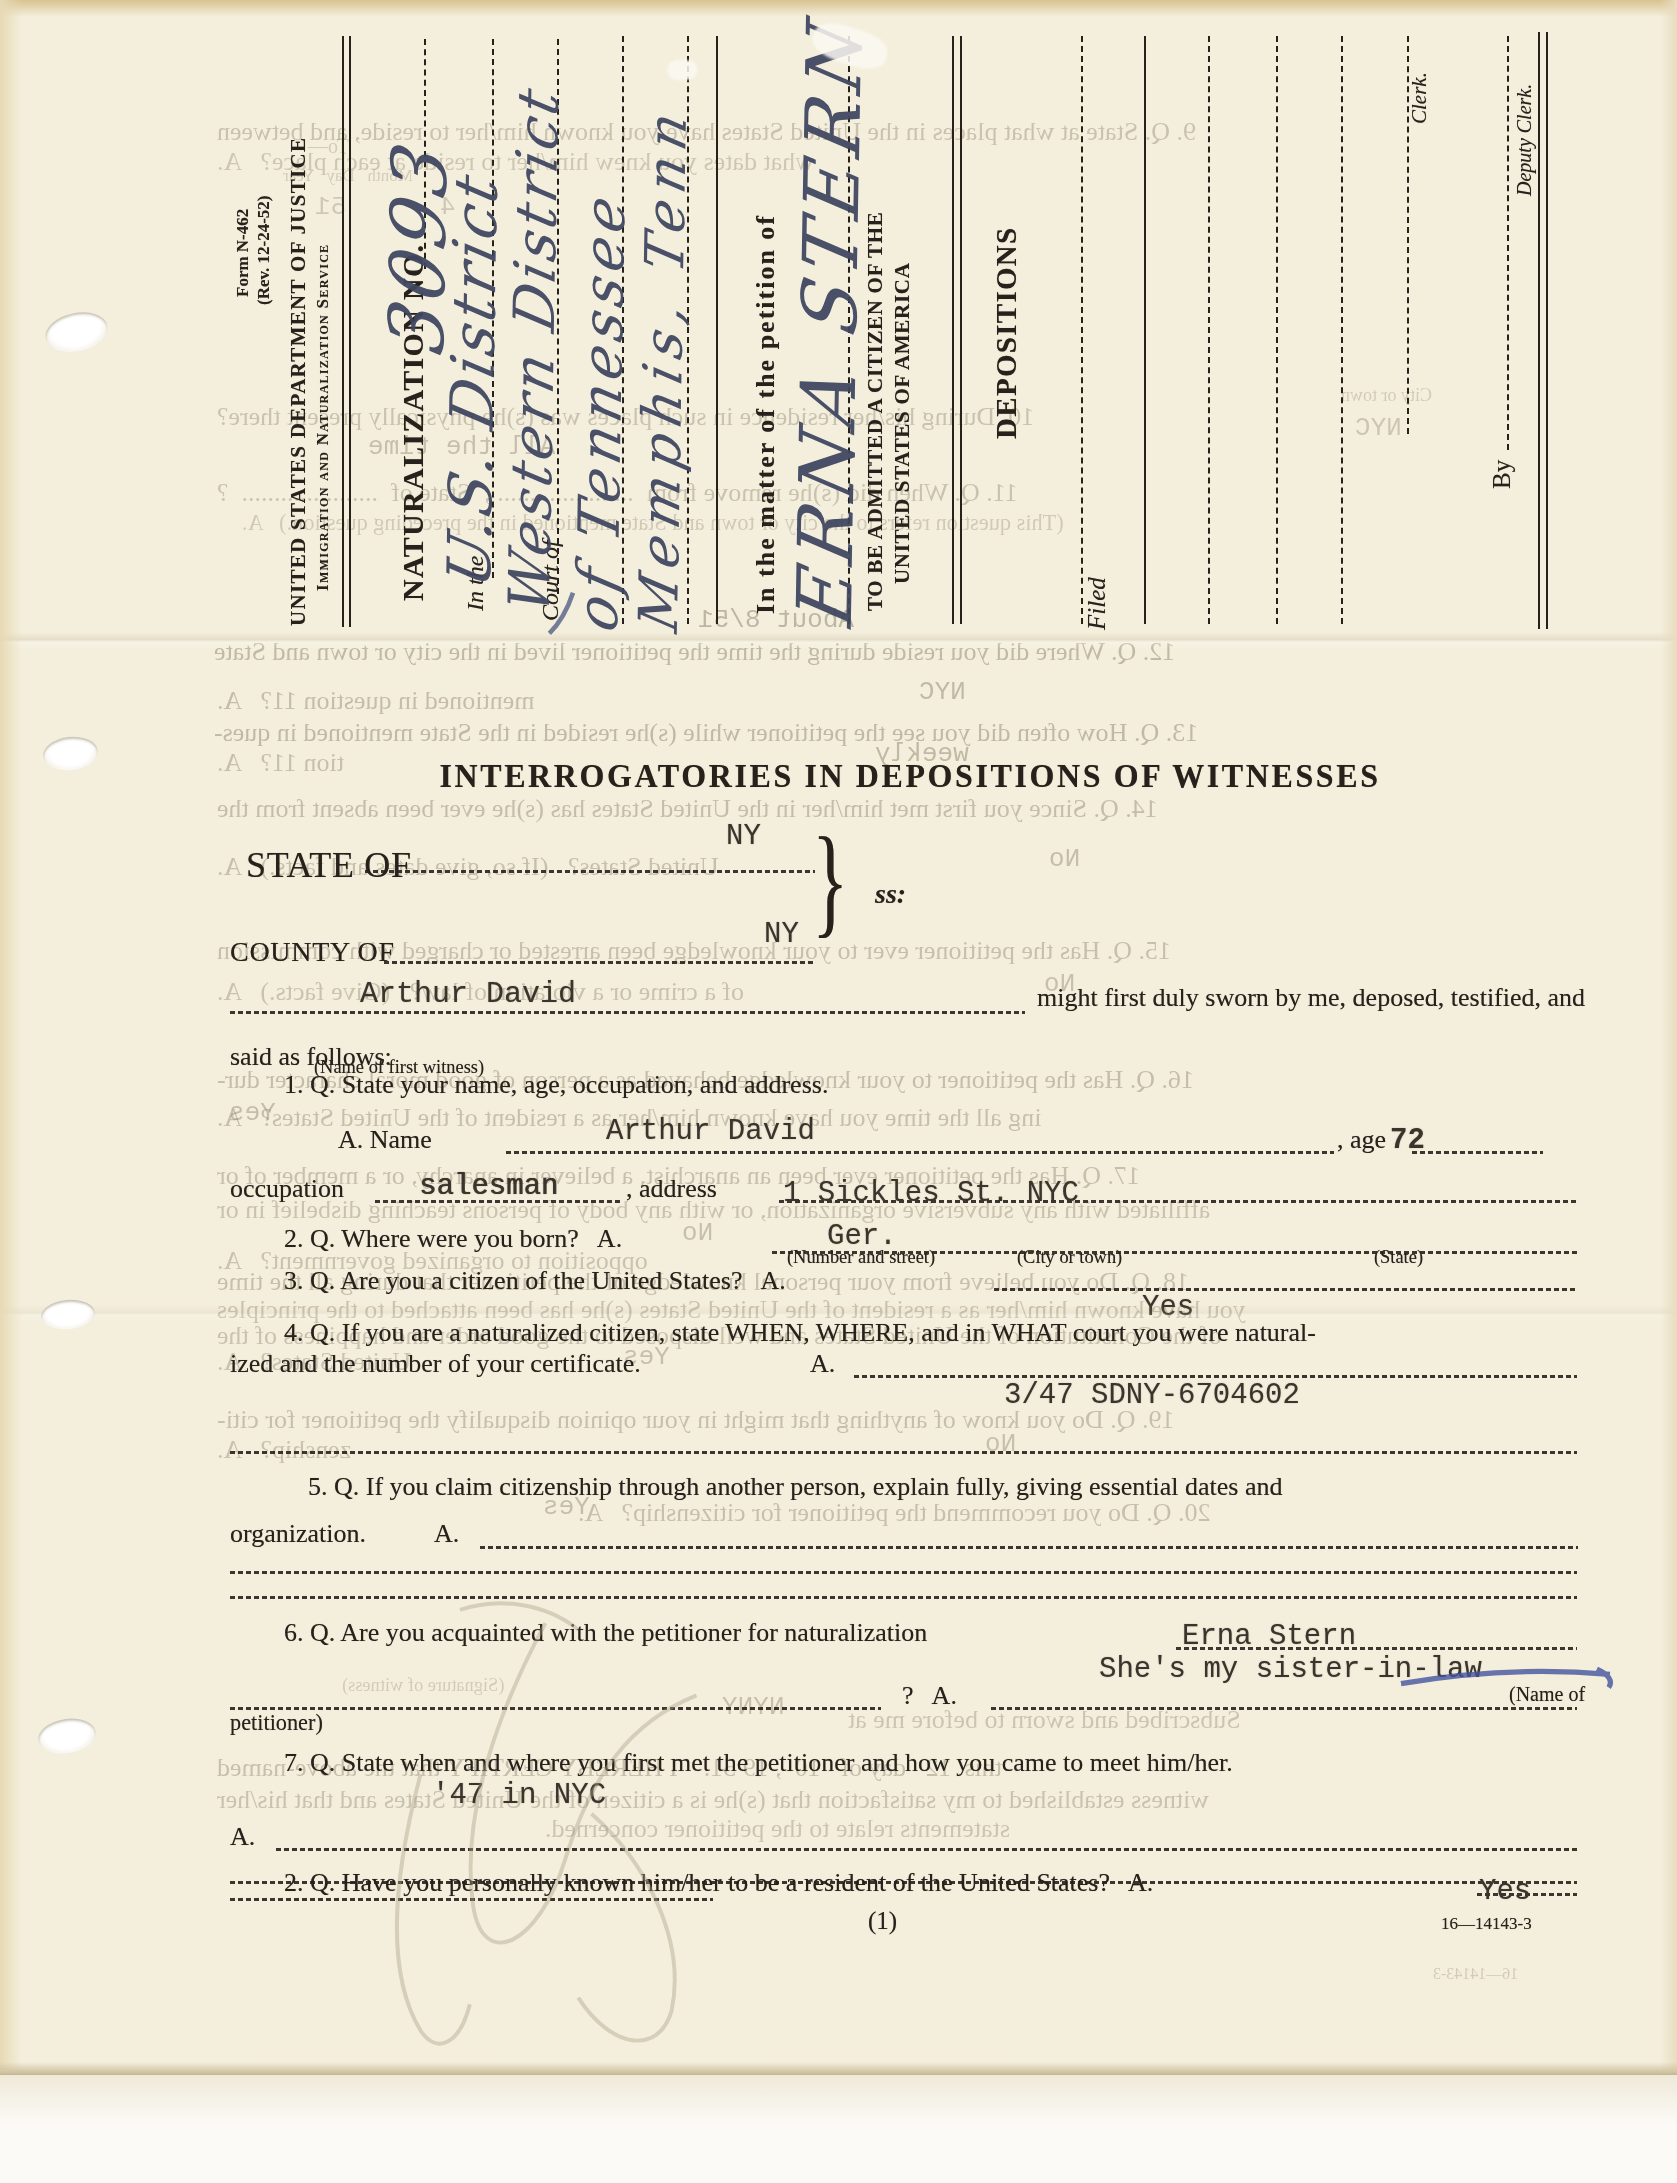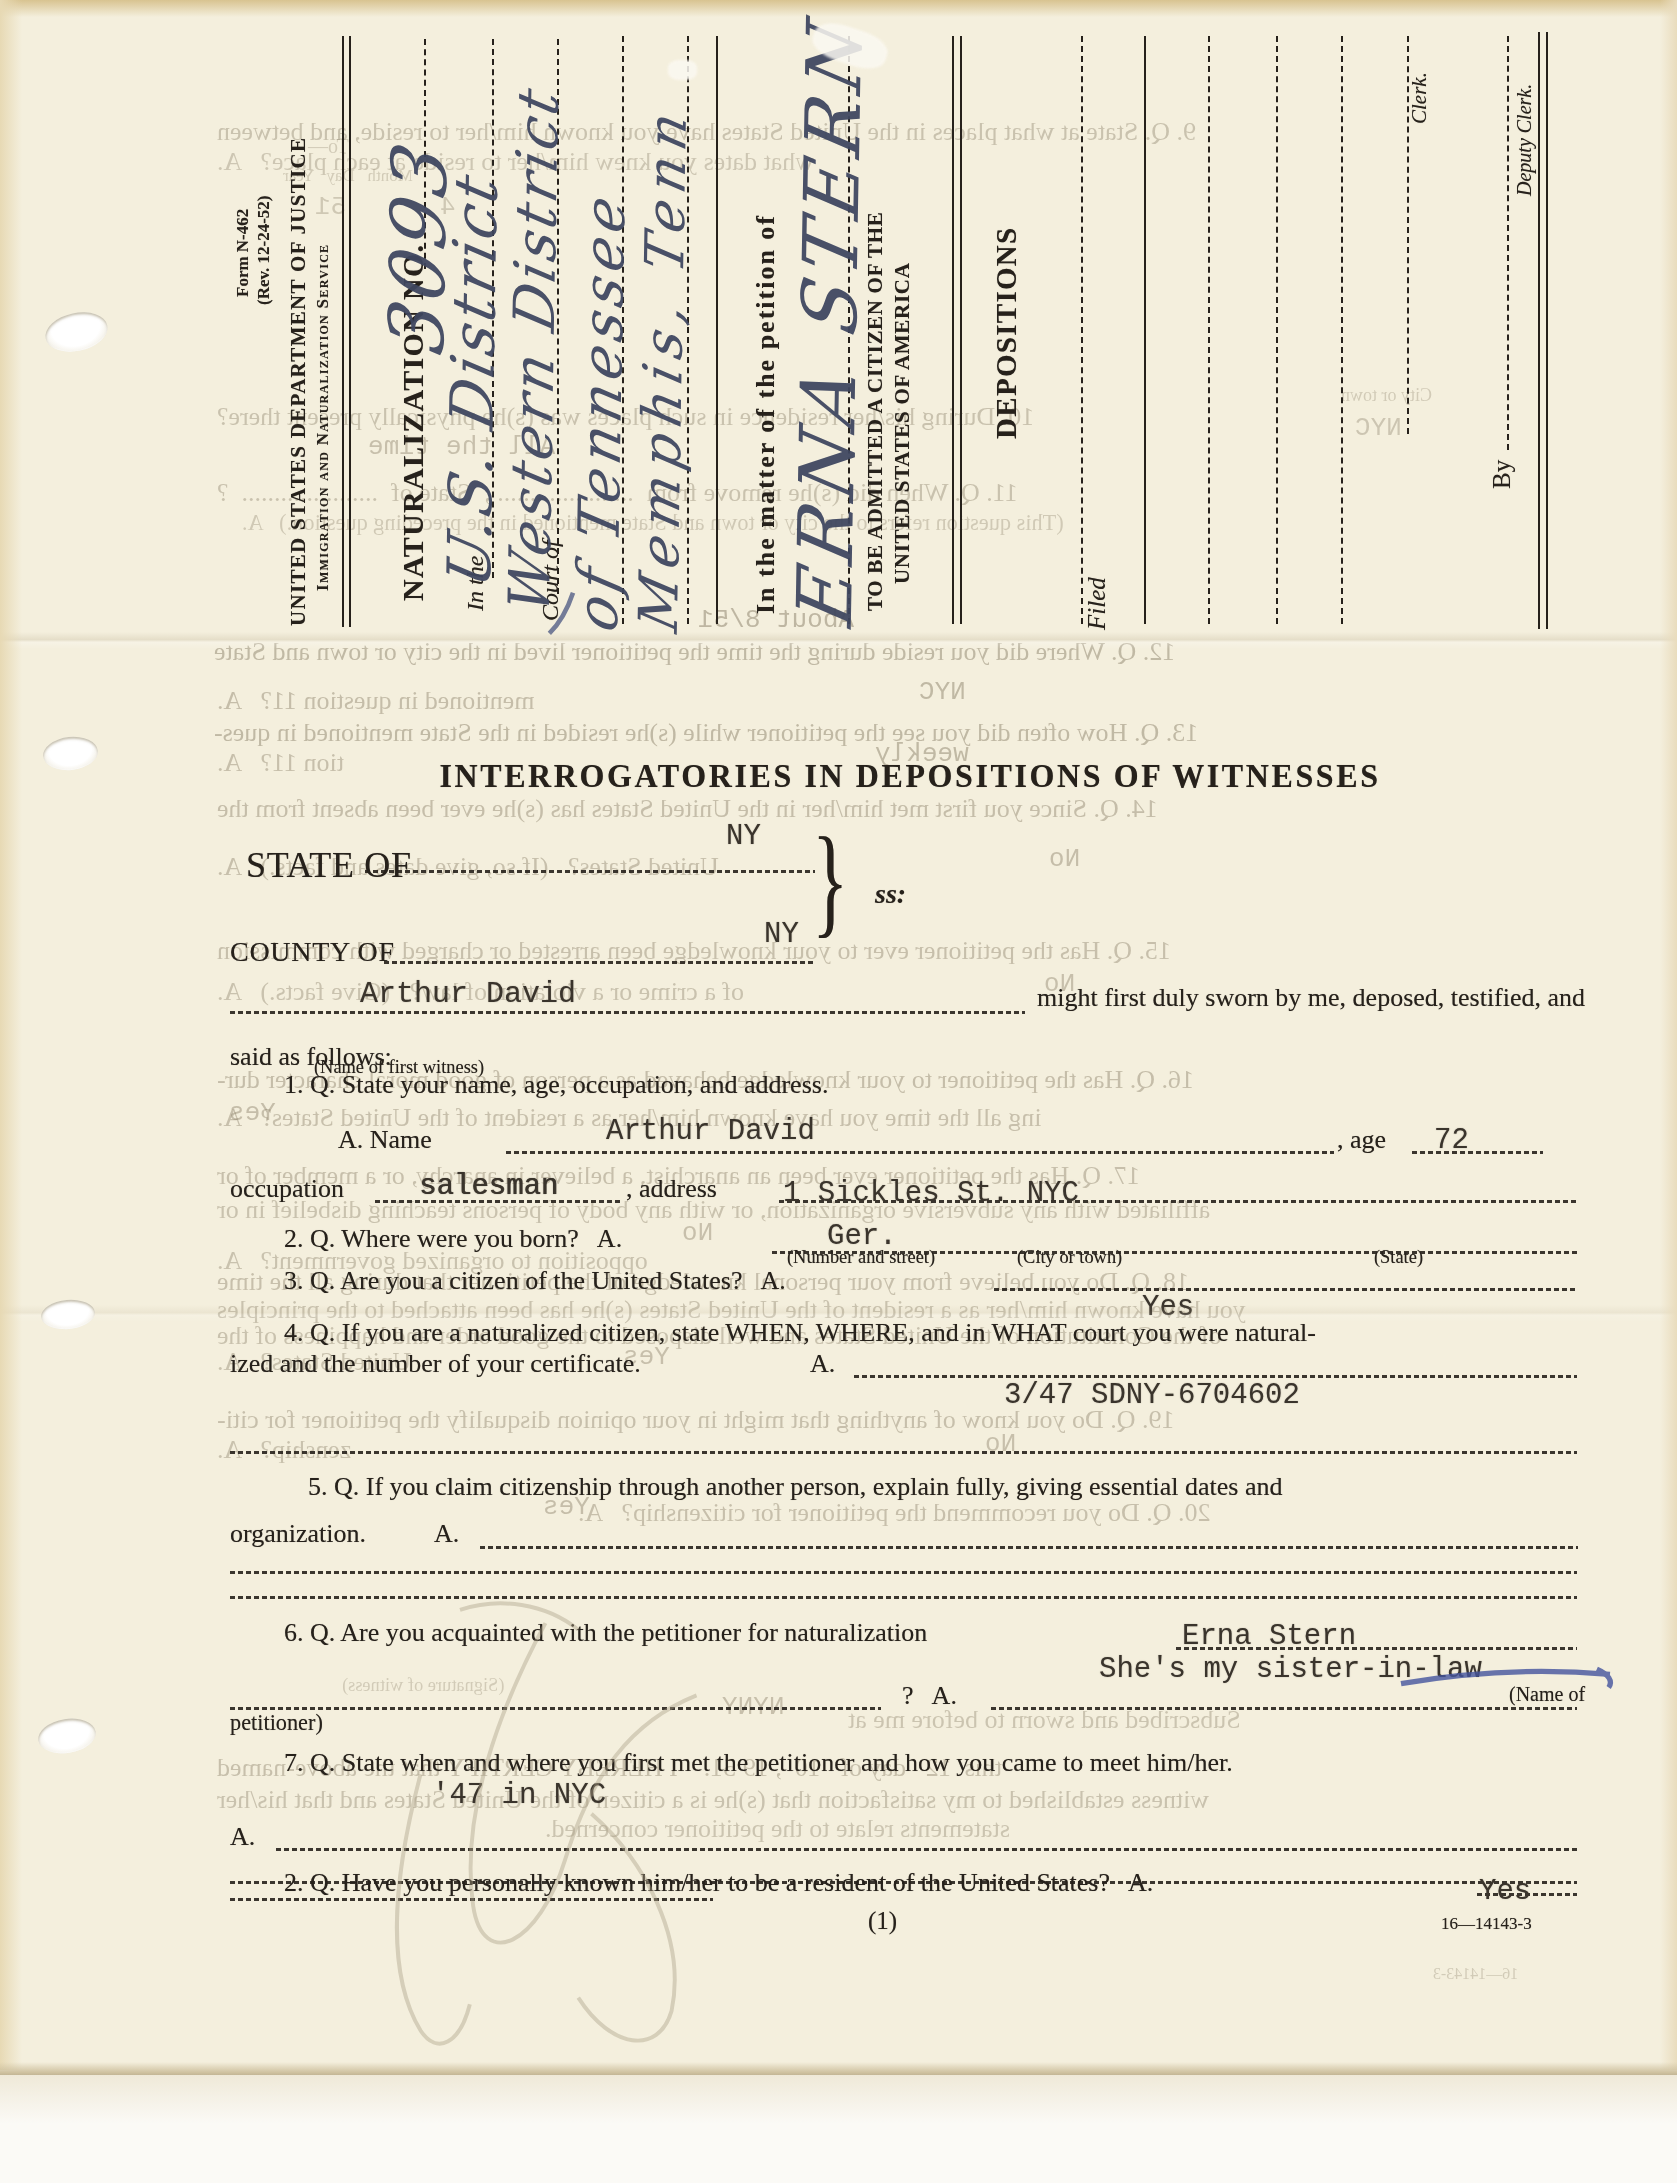--- a/index.html
+++ b/index.html
@@ -180,21 +180,21 @@
     <div class="ps small" style="left:314px;top:1017px;">(Name of first witness)</div>
     <div class="ps" style="left:230px;top:1042px;">said as follows:</div>
 
     <div class="ps" style="left:284px;top:1070px;">1. Q. State your name, age, occupation, and address.</div>
 
     <div class="ps" style="left:338px;top:1125px;">A. Name</div>
     <div class="pt" style="left:606px;top:1117px;">Arthur David</div>
     <div class="dot" style="left:506px;top:1151px;width:828px;"></div>
     <div class="ps" style="left:1337px;top:1125px;">, age</div>
     <div class="dot" style="left:1412px;top:1151px;width:131px;"></div>
-    <div class="pt" style="left:1434px;top:1126px;">72</div>
+    <div class="pt" style="left:1390px;top:1126px;font-weight:bold;">72</div>
 
     <div class="ps" style="left:230px;top:1174px;">occupation</div>
     <div class="dot" style="left:375px;top:1200px;width:246px;"></div>
     <div class="pt overstruck" style="left:419px;top:1172px;">salesman</div>
     <div class="ps" style="left:626px;top:1174px;">, address</div>
     <div class="dot" style="left:779px;top:1200px;width:799px;"></div>
     <div class="pt" style="left:783px;top:1179px;">1 Sickles St. NYC</div>
     <div class="ps small" style="left:787px;top:1207px;">(Number and street)</div>
     <div class="ps small" style="left:1017px;top:1207px;">(City or town)</div>
     <div class="ps small" style="left:1374px;top:1207px;">(State)</div>

